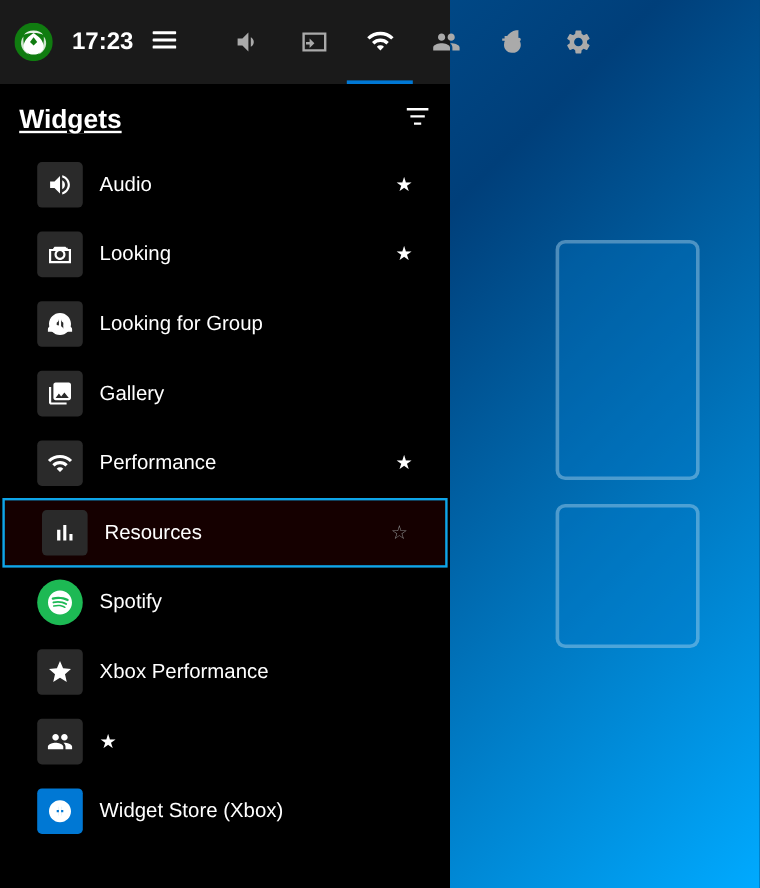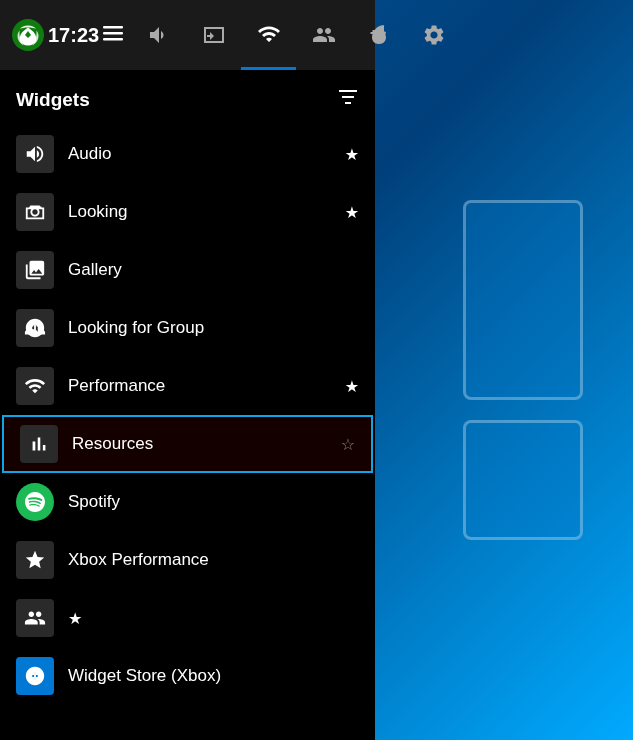--- a/index.html
+++ b/index.html
@@ -52,21 +52,21 @@
       flex-direction: column;
     }
 
     
     .topbar {
       height: 70px;
       background: #1a1a1a;
       display: flex;
       align-items: center;
       padding: 0 12px;
-      gap: 4px;
+      gap: 16px;
       flex-shrink: 0;
     }
 
     .xbox-logo {
       width: 32px;
       height: 32px;
       flex-shrink: 0;
     }
 
     .time {
@@ -122,35 +122,36 @@
 
     .widgets-header {
       display: flex;
       align-items: center;
       justify-content: space-between;
       padding: 16px 16px 12px 16px;
     }
 
     .widgets-title {
       color: white;
-      font-size: 19px;
+      font-size: 22px;
       font-weight: 700;
+      text-decoration: underline;
     }
 
     .filter-icon {
       color: white;
       cursor: pointer;
       font-size: 18px;
     }
 
     
     .widget-item {
       display: flex;
       align-items: center;
-      padding: 0 16px;
+      padding: 0 31px;
       height: 58px;
       cursor: pointer;
       position: relative;
     }
 
     .widget-item.selected {
       border: 2px solid #0ea5e9;
       background: rgba(204,0,0,0.1);
       margin: 0 2px;
     }
@@ -318,34 +319,34 @@
             <path d="M12 15c1.654 0 3-1.346 3-3s-1.346-3-3-3-3 1.346-3 3 1.346 3 3 3zm-5-3c0-2.757 2.243-5 5-5s5 2.243 5 5-2.243 5-5 5-5-2.243-5-5zM2 7h3.5L7 5h10l1.5 2H22v13H2V7zm2 2v9h16V9H4zm15-2h-2V6h2v1z"></path>
           </svg>
       </div>
       <span class="widget-label">Looking</span>
       <span class="star-icon">★</span>
     </div>
 
     <div class="widget-item">
       <div class="widget-icon">
         <svg viewBox="0 0 24 24">
-            <path d="M22 16V4c0-1.1-.9-2-2-2H8c-1.1 0-2 .9-2 2v12c0 1.1.9 2 2 2h12c1.1 0 2-.9 2-2zm-11-4l2.03 2.71L16 11l4 5H8l3-4zM2 6v14c0 1.1.9 2 2 2h14v-2H4V6H2z"></path>
-          </svg>
-      </div>
-      <span class="widget-label">Gallery</span>
-    </div>
-
-    <div class="widget-item">
-      <div class="widget-icon">
-        <svg viewBox="0 0 24 24">
             <path d="M12 2C6.48 2 2 6.48 2 12s4.48 10 10 10 10-4.48 10-10S17.52 2 12 2zm-1 14H9V8h2v8zm4 0h-2V8h2v8z"></path>
             <path d="M16 11c1.66 0 2.99-1.34 2.99-3S17.66 5 16 5c-1.66 0-3 1.34-3 3s1.34 3 3 3zm-8 0c1.66 0 2.99-1.34 2.99-3S9.66 5 8 5C6.34 5 5 6.34 5 8s1.34 3 3 3zm0 2c-2.33 0-7 1.17-7 3.5V19h14v-2.5c0-2.33-4.67-3.5-7-3.5zm8 0c-.29 0-.62.02-.97.05 1.16.84 1.97 1.97 1.97 3.45V19h6v-2.5c0-2.33-4.67-3.5-7-3.5z"></path>
           </svg>
       </div>
       <span class="widget-label">Looking for Group</span>
+    </div>
+
+    <div class="widget-item">
+      <div class="widget-icon">
+        <svg viewBox="0 0 24 24">
+            <path d="M22 16V4c0-1.1-.9-2-2-2H8c-1.1 0-2 .9-2 2v12c0 1.1.9 2 2 2h12c1.1 0 2-.9 2-2zm-11-4l2.03 2.71L16 11l4 5H8l3-4zM2 6v14c0 1.1.9 2 2 2h14v-2H4V6H2z"></path>
+          </svg>
+      </div>
+      <span class="widget-label">Gallery</span>
     </div>
 
     <div class="widget-item">
       <div class="widget-icon">
         <svg viewBox="0 0 24 24">
             <path d="M1 9l2 2c4.97-4.97 13.03-4.97 18 0l2-2C16.93 2.93 7.08 2.93 1 9zm8 8l3 3 3-3a4.237 4.237 0 0 0-6 0zm-4-4 2 2a7.074 7.074 0 0 1 10 0l2-2C15.14 9.14 8.87 9.14 5 13z"></path>
           </svg>
       </div>
       <span class="widget-label">Performance</span>
       <span class="star-icon">★</span>

